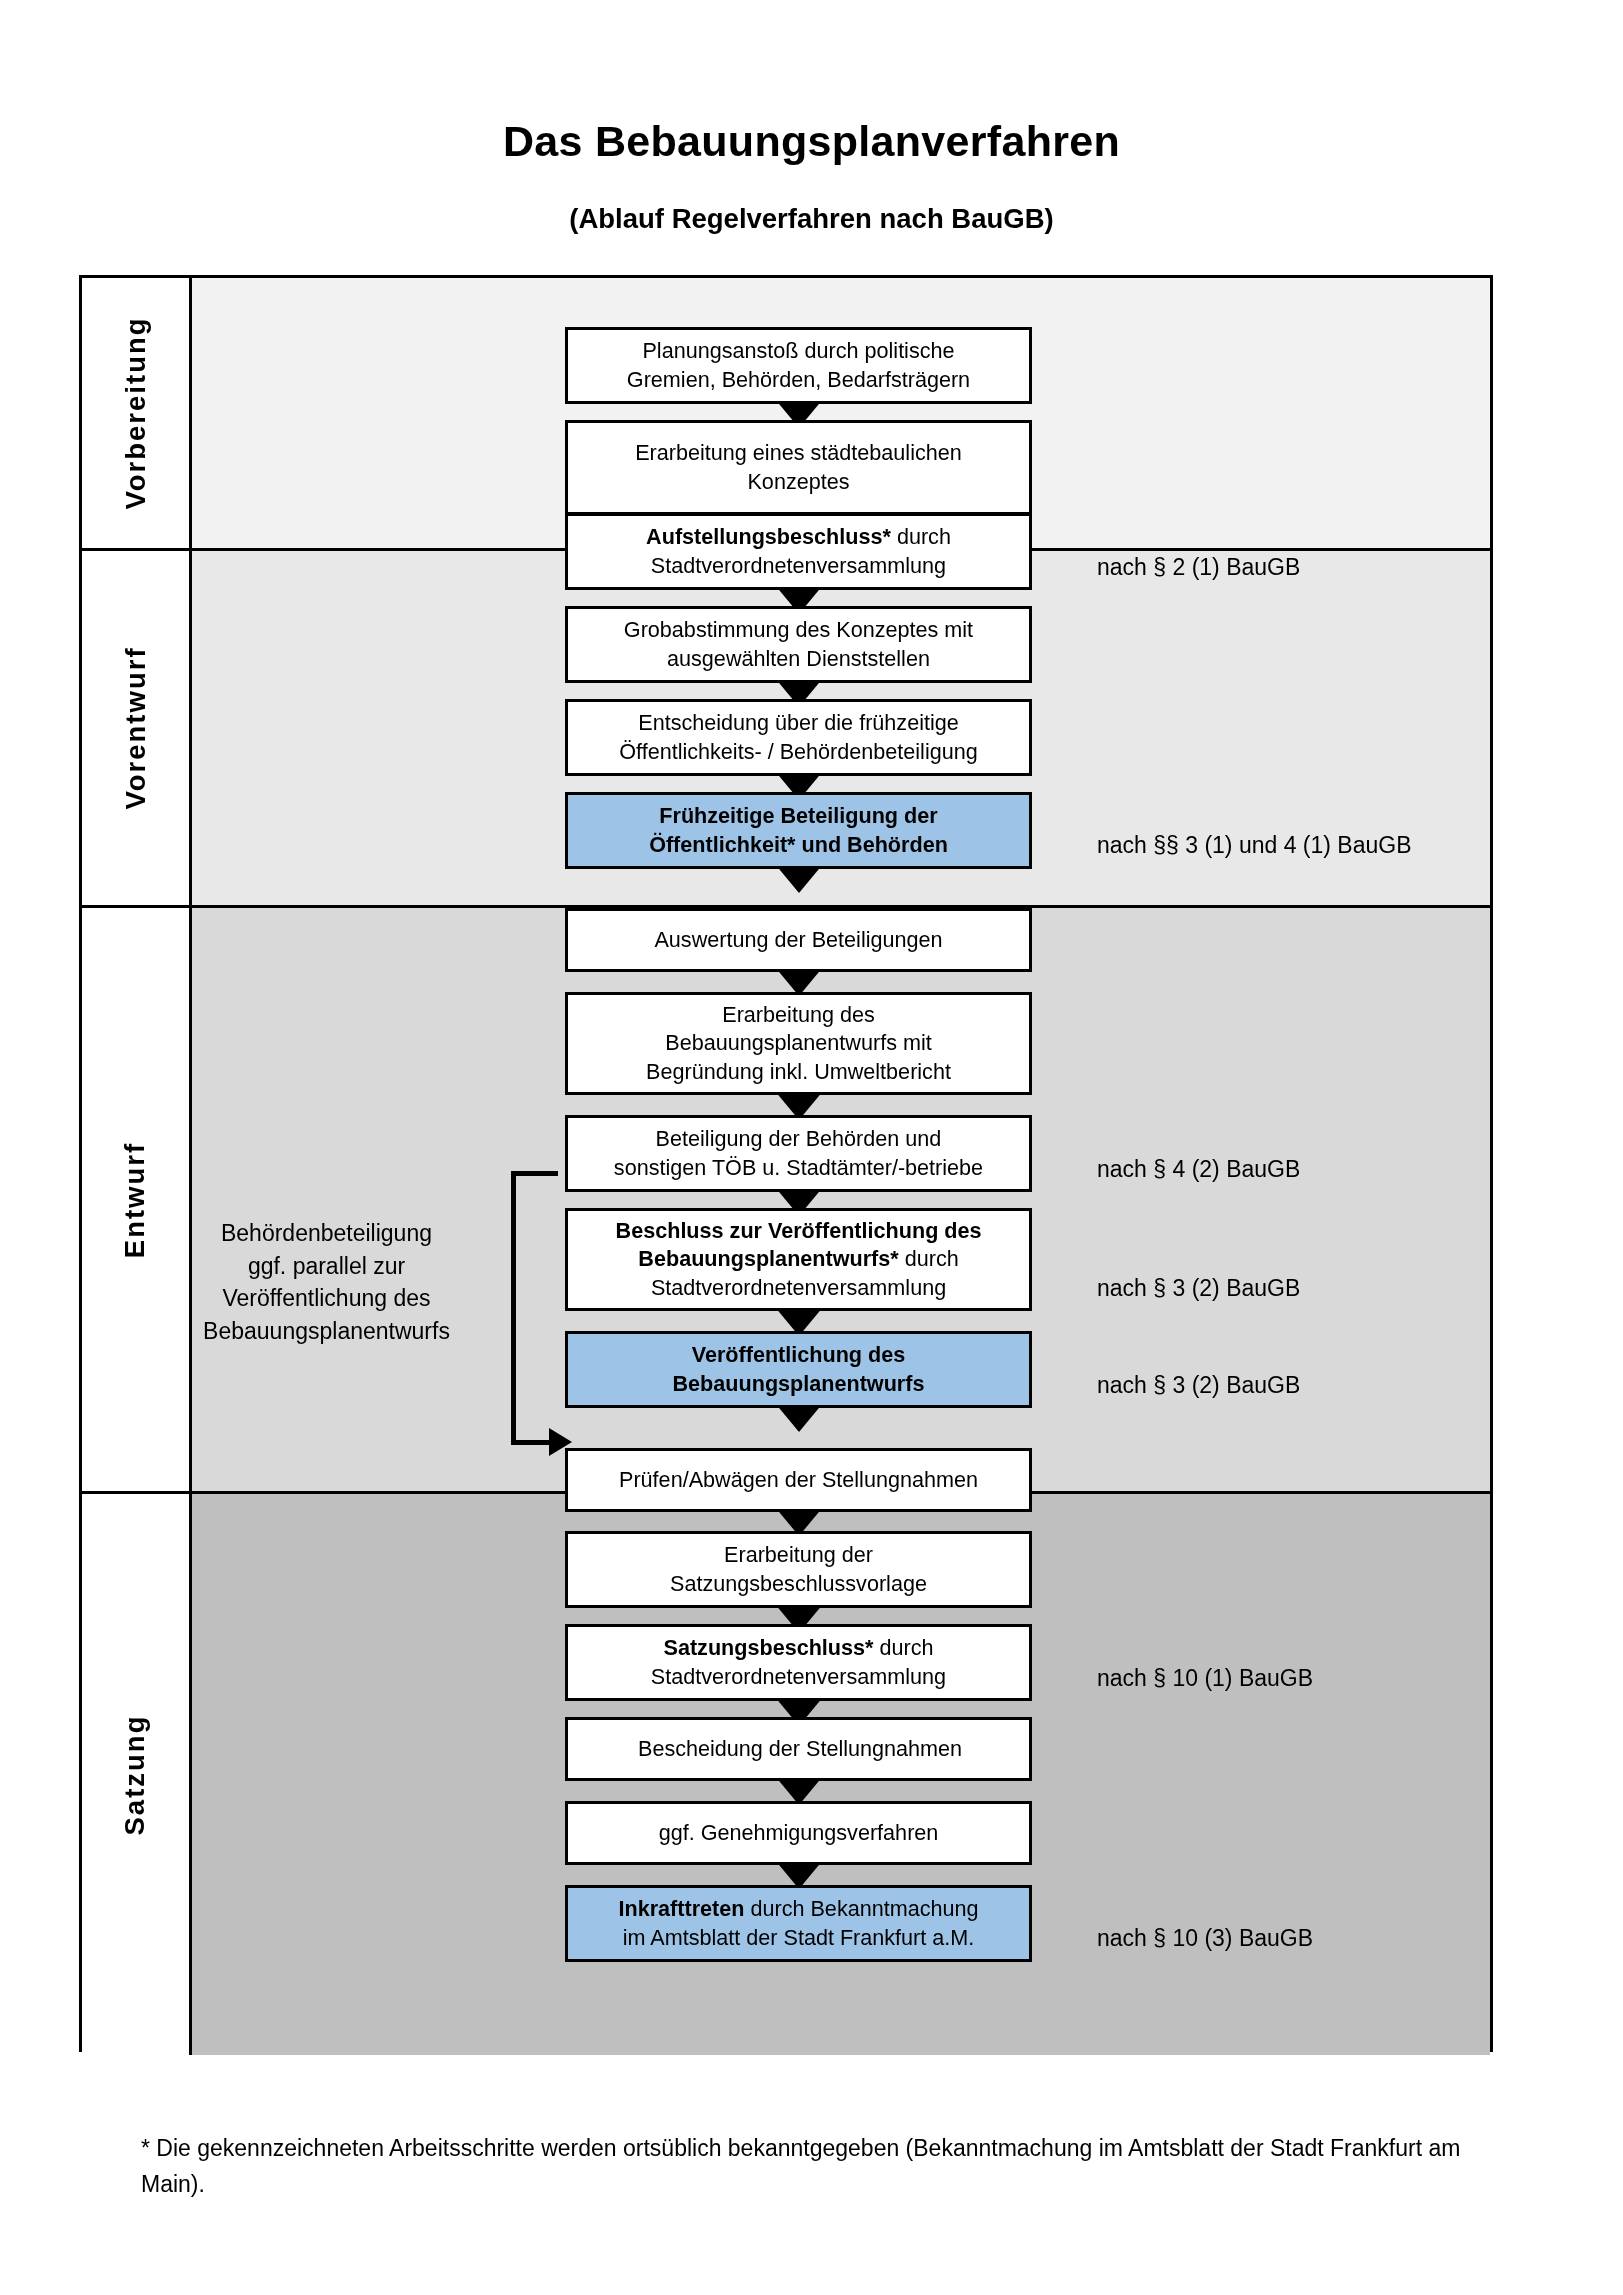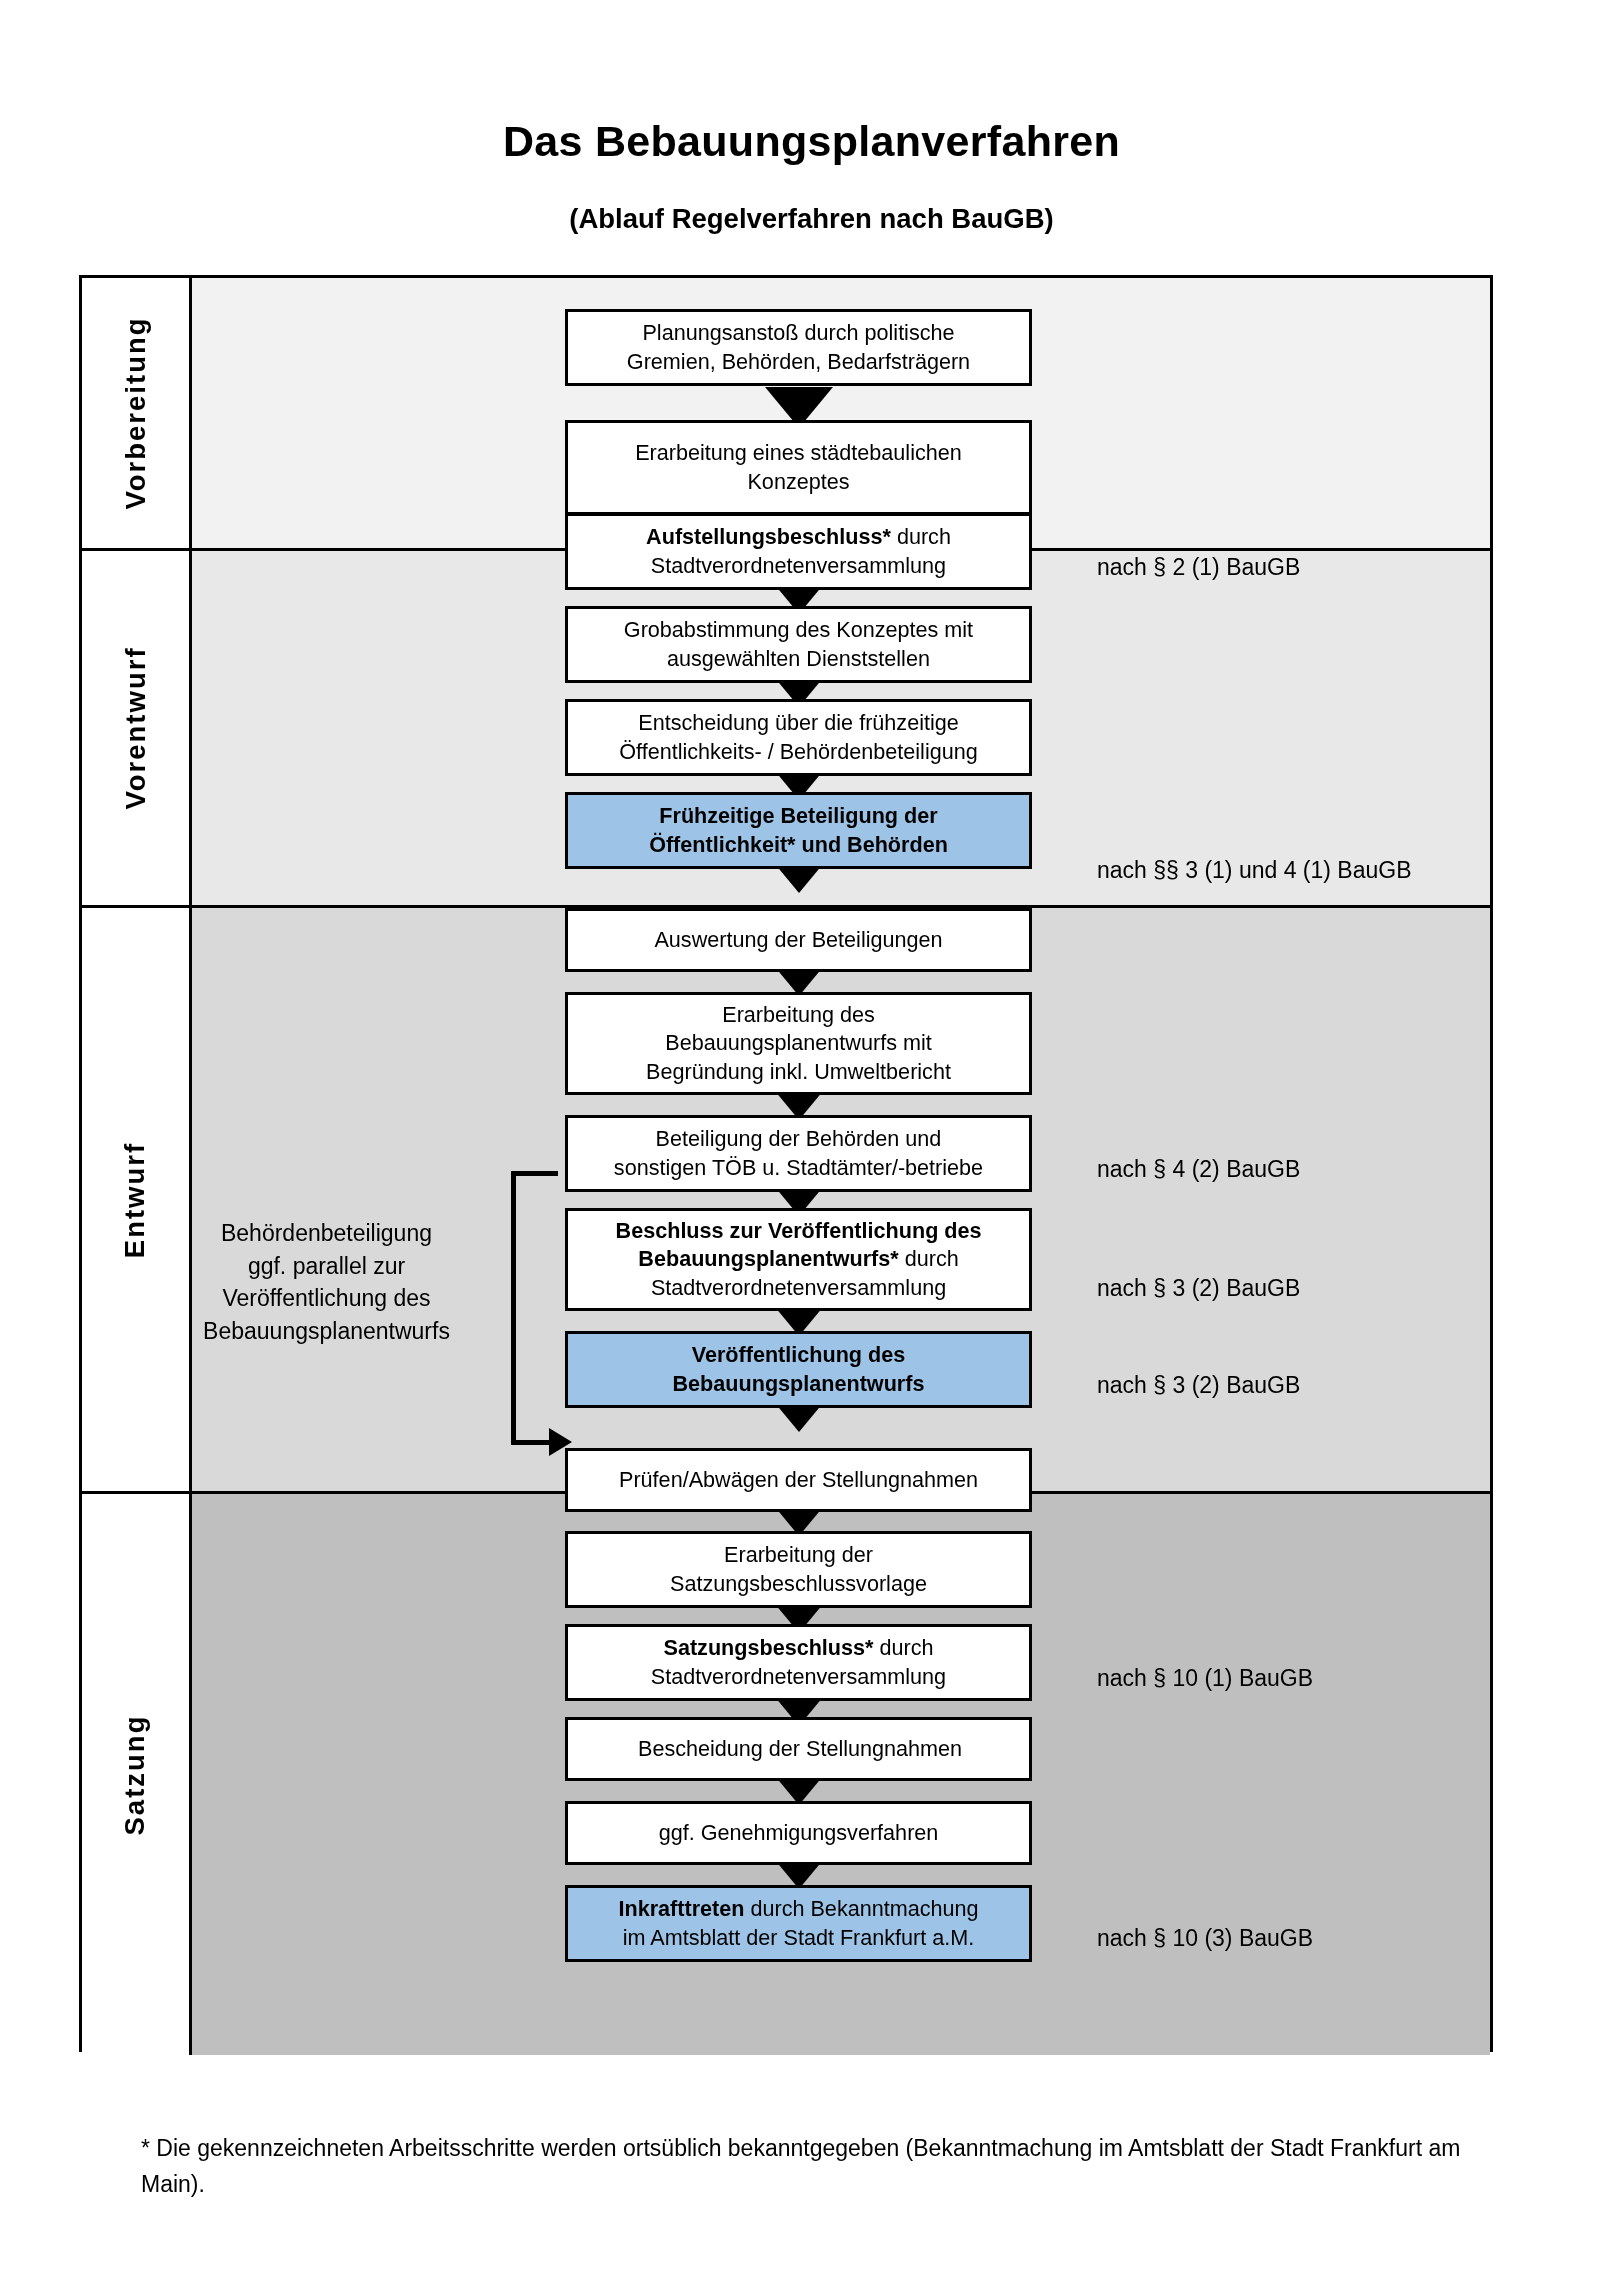--- a/index.html
+++ b/index.html
@@ -87,21 +87,21 @@
     <div class="sidenote" style="left: 50px; width: 389px; top: 939px;">
       <div>Behördenbeteiligung</div>
       <div>ggf. parallel zur</div>
       <div>Veröffentlichung des</div>
       <div>Bebauungsplanentwurfs</div>
     </div>
     <div class="cline" style="left: 429px; top: 893px; width: 47px; height: 4.6px;"></div>
     <div class="cline" style="left: 429px; top: 893px; width: 4.6px; height: 269px;"></div>
     <div class="cline" style="left: 429px; top: 1162px; width: 41px; height: 4.6px;"></div>
     <div class="carrow" style="left: 467px; top: 1150px;"></div>
-    <div class="pbox" style="left: 483px; width: 467px; top: 31px; height: 77px;">
+    <div class="pbox" style="left: 483px; width: 467px; top: 49px; height: 77px;">
       <div>
         <div>Planungsanstoß durch politische</div>
         <div>Gremien, Behörden, Bedarfsträgern</div>
       </div>
     </div>
     <div class="tri" style="left: 683px; top: 109px;"></div>
     <div class="pbox" style="left: 483px; width: 467px; top: 142px; height: 95px;">
       <div>
         <div>Erarbeitung eines städtebaulichen</div>
         <div>Konzeptes</div>
@@ -204,21 +204,21 @@
       </div>
     </div>
     <div class="tri" style="left: 683px; top: 1570px;"></div>
     <div class="pbox blue" style="left: 483px; width: 467px; top: 1607px; height: 77px;">
       <div>
         <div><b>Inkrafttreten</b> durch Bekanntmachung</div>
         <div>im Amtsblatt der Stadt Frankfurt a.M.</div>
       </div>
     </div>
     <div class="ann" style="left: 1015px; top: 276px;">nach § 2 (1) BauGB</div>
-    <div class="ann" style="left: 1015px; top: 554px; margin-top: 25px;">nach §§ 3 (1) und 4 (1) BauGB</div>
+    <div class="ann" style="left: 1015px; top: 554px;">nach §§ 3 (1) und 4 (1) BauGB</div>
     <div class="ann" style="left: 1015px; top: 878px;">nach § 4 (2) BauGB</div>
     <div class="ann" style="left: 1015px; top: 997px;">nach § 3 (2) BauGB</div>
     <div class="ann" style="left: 1015px; top: 1094px;">nach § 3 (2) BauGB</div>
     <div class="ann" style="left: 1015px; top: 1387px;">nach § 10 (1) BauGB</div>
     <div class="ann" style="left: 1015px; top: 1647px;">nach § 10 (3) BauGB</div>
   </div>
 
 <div id="footnote">* Die gekennzeichneten Arbeitsschritte werden ortsüblich bekanntgegeben (Bekanntmachung im Amtsblatt  der Stadt Frankfurt am Main).</div>
 
 

